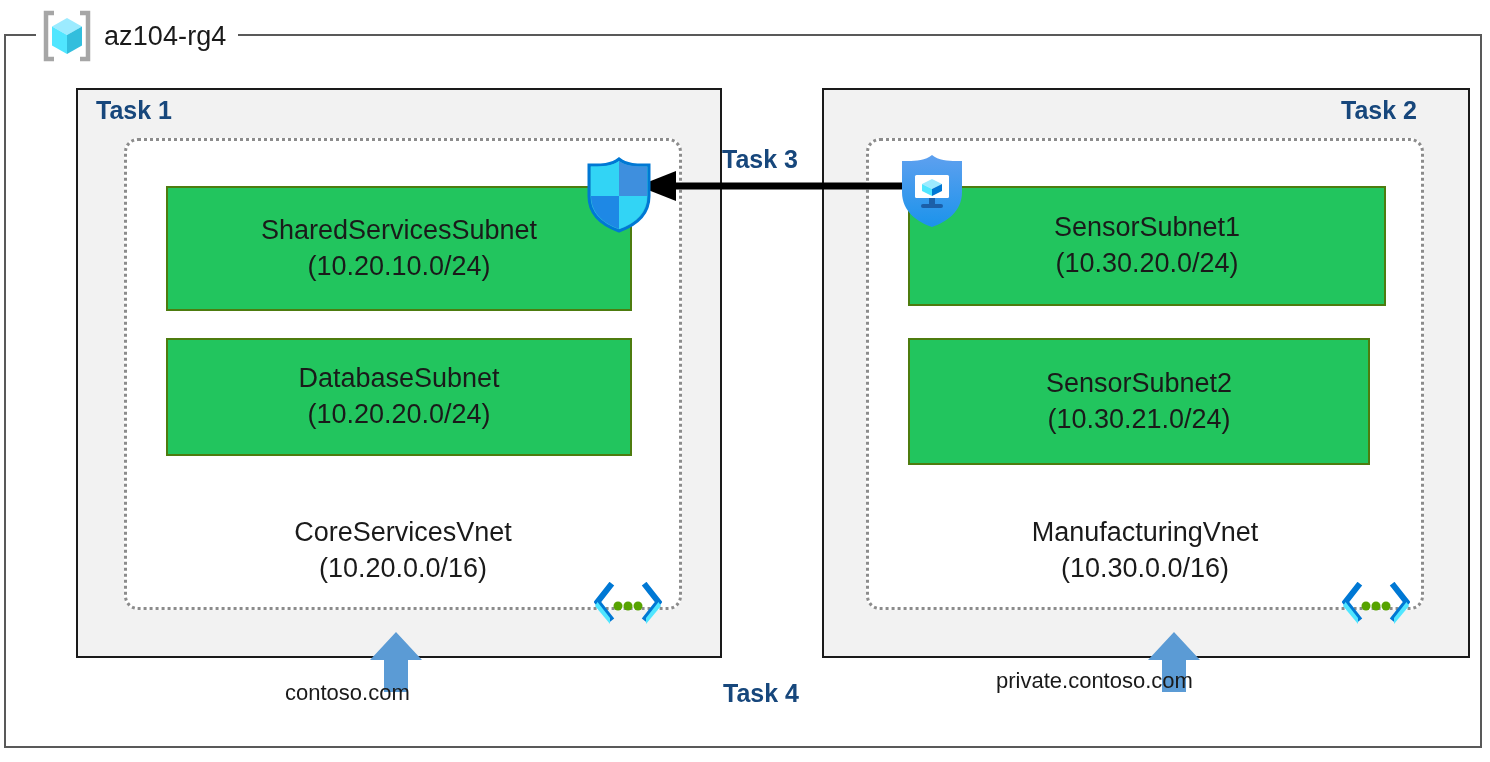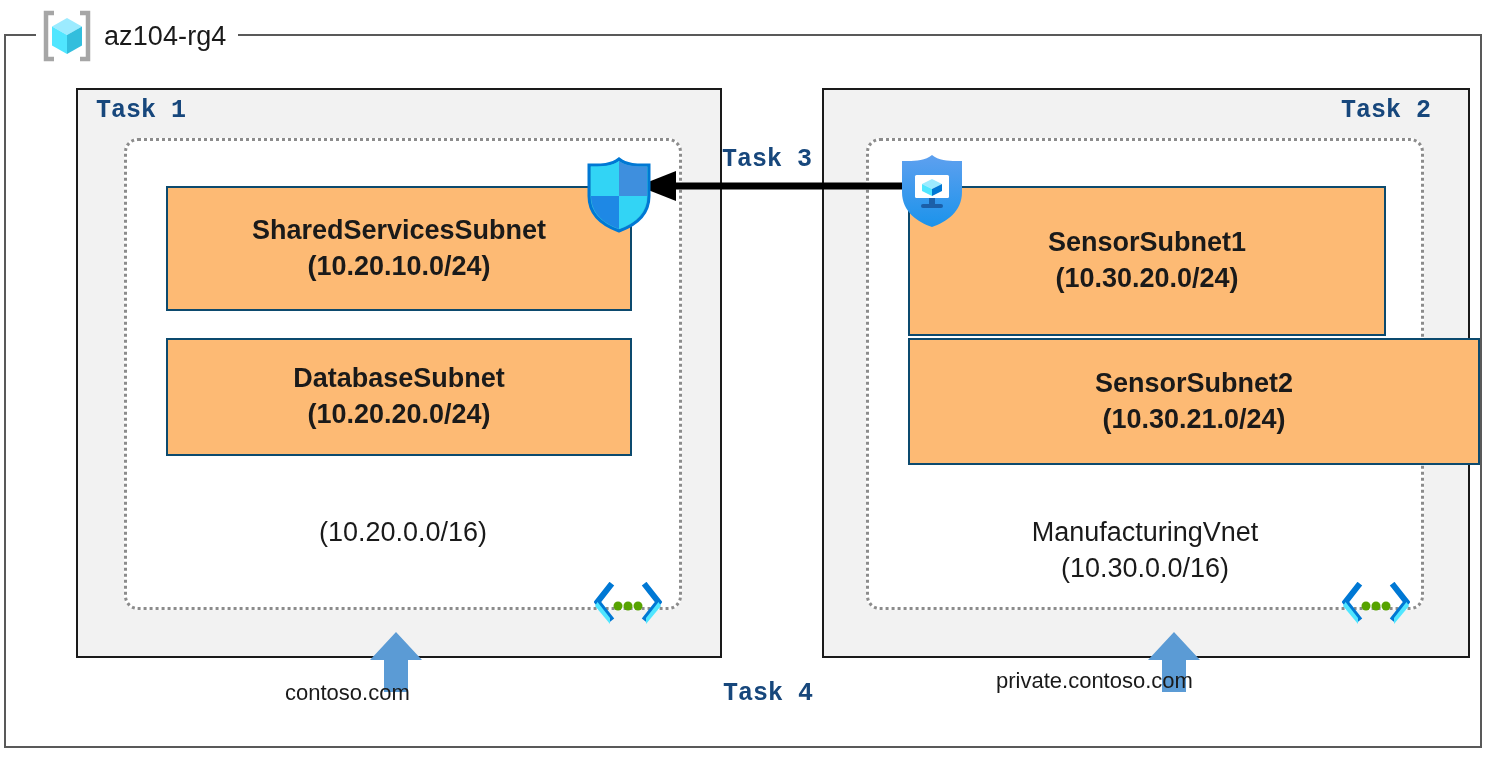--- a/index.html
+++ b/index.html
@@ -70,21 +70,20 @@
   #task1-panel { left: 76px;  top: 88px; width: 646px; height: 570px; }
   #task2-panel { left: 822px; top: 88px; width: 648px; height: 570px; }
 
   .task-label {
     position: absolute;
     font-size: 25px;
     font-weight: bold;
     color: #17477C;
     white-space: nowrap;
     z-index: 6;
-    font-family: Liberation Mono, monospace;
   }
   #task1-label { left: 96px;  top: 96px; }
   #task2-label { left: 1341px; top: 96px; }
   #task3-label { left: 722px;  top: 145px; }
   #task4-label { left: 723px;  top: 679px; }
 
   
   .vnet-box {
     position: absolute;
     background: #ffffff;
@@ -92,34 +91,33 @@
     border-radius: 14px;
     box-sizing: border-box;
     z-index: 2;
   }
   #vnet1 { left: 124px; top: 138px; width: 558px; height: 472px; }
   #vnet2 { left: 866px; top: 138px; width: 558px; height: 472px; }
 
   
   .subnet-box {
     position: absolute;
-    background: #fdba74;
-    border: 2px solid #0c4a6e;
+    background: #22c55e;
+    border: 2px solid #4d7c0f;
     box-sizing: border-box;
     display: flex;
     flex-direction: column;
     align-items: center;
     justify-content: center;
     z-index: 3;
-    font-weight: bold;
   }
   #subnet-shared   { left: 166px; top: 186px; width: 466px; height: 125px; }
   #subnet-database { left: 166px; top: 338px; width: 466px; height: 118px; }
-  #subnet-sensor1  { left: 908px; top: 186px; width: 478px; height: 150px; }
-  #subnet-sensor2  { left: 908px; top: 338px; width: 572px; height: 127px; }
+  #subnet-sensor1  { left: 908px; top: 186px; width: 478px; height: 120px; }
+  #subnet-sensor2  { left: 908px; top: 338px; width: 462px; height: 127px; }
 
   .subnet-name, .subnet-cidr {
     font-size: 27px;
     color: #1a1a1a;
     line-height: 1.33;
     white-space: nowrap;
   }
 
   
   .vnet-label {
@@ -214,20 +212,21 @@
     <div class="subnet-name">SharedServicesSubnet</div>
     <div class="subnet-cidr">(10.20.10.0/24)</div>
   </div>
 
   <div class="subnet-box" id="subnet-database">
     <div class="subnet-name">DatabaseSubnet</div>
     <div class="subnet-cidr">(10.20.20.0/24)</div>
   </div>
 
   <div class="vnet-label" id="vnet1-label">
+    <div class="vnet-name">CoreServicesVnet</div>
     <div class="vnet-cidr">(10.20.0.0/16)</div>
   </div>
 
   <span class="vnet-icon" id="vnet1-icon">
     <svg viewBox="0 0 68 46" xmlns="http://www.w3.org/2000/svg">
       <path d="M16 4 L3.5 20 L16 36" fill="none" stroke="#0078D4" stroke-width="6" stroke-linecap="square"></path>
       <path d="M3.5 20 L16 36 L16 42 L1 24 Z" fill="#50E6FF"></path>
       <path d="M52 4 L64.5 20 L52 36" fill="none" stroke="#0078D4" stroke-width="6" stroke-linecap="square"></path>
       <path d="M64.5 20 L52 36 L52 42 L67 24 Z" fill="#50E6FF"></path>
       <circle cx="24" cy="24" r="4.5" fill="#57A300"></circle>

